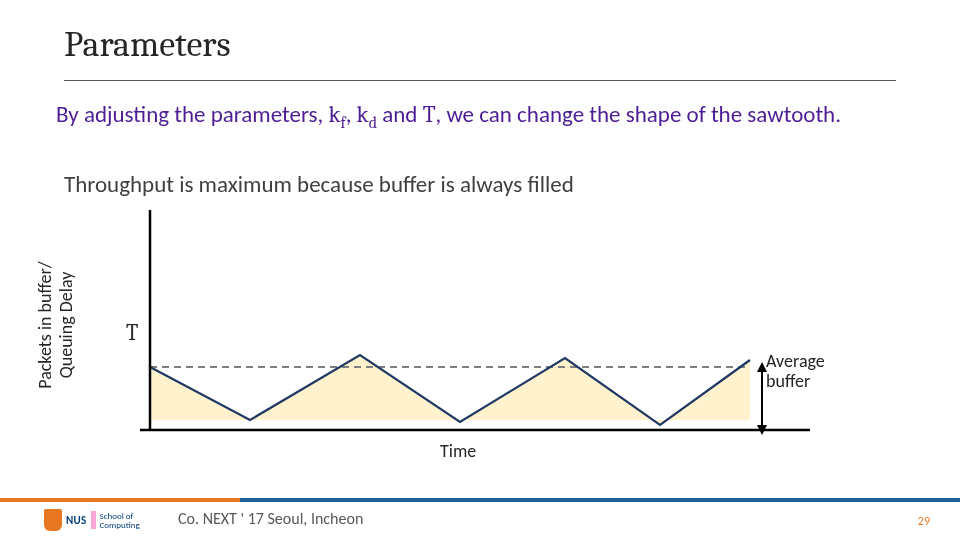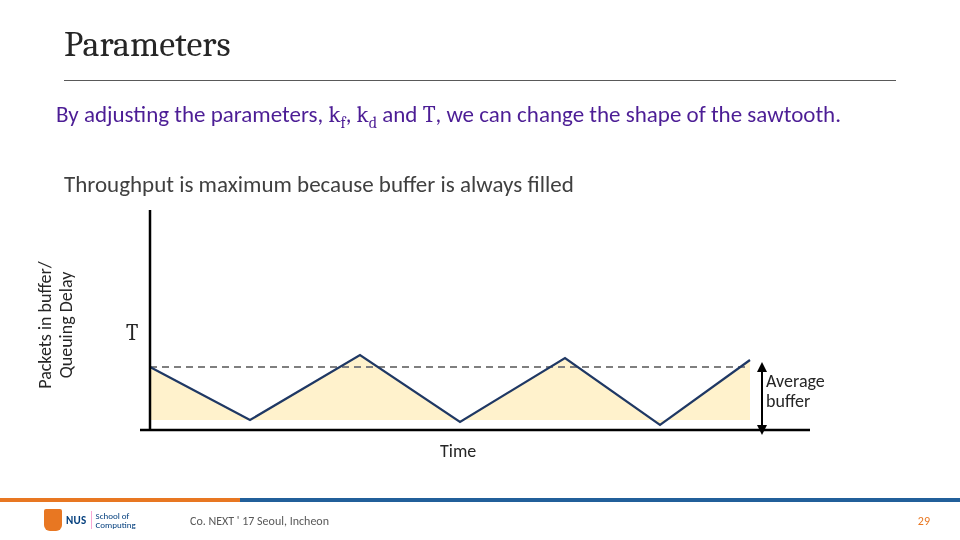--- a/index.html
+++ b/index.html
@@ -32,40 +32,40 @@
   }
   .xlabel {
     position: absolute; left: 440px; top: 440px;
     font-size: 18px;
   }
   .Tlabel {
     position: absolute; left: 126px; top: 320px;
     font-family: Cambria, Georgia, serif; font-size: 22px;
   }
   .annot {
-    position: absolute; left: 766px; top: 372px; width: 100px;
+    position: absolute; left: 766px; top: 352px; width: 100px;
     font-size: 18px; line-height: 1.1;
   }
   .plot { position: absolute; left: 140px; top: 210px; }
   .footer-bar {
     position: absolute; left: 0; bottom: 38px; width: 960px; height: 4px;
     background: linear-gradient(to right, #e87722 0 25%, #215f9a 25% 100%);
   }
   .logo-box {
     position: absolute; left: 44px; bottom: 6px; width: 110px; height: 28px;
     display: flex; align-items: center; gap: 4px;
   }
   .crest {
     width: 18px; height: 22px; background: #e87722; border-radius: 2px 2px 6px 6px;
   }
   .nus { font-size: 11px; font-weight: 700; color: #003d7c; letter-spacing: 0.3px; }
-  .soc { font-size: 9px; color: #003d7c; border-left: 1px solid #f9a8d4; padding-left: 4px; line-height: 1.05; }
+  .soc { font-size: 9px; color: #003d7c; border-left: 5px solid #f9a8d4; padding-left: 4px; line-height: 1.05; }
   .conf {
-    position: absolute; left: 190px; bottom: 12px;
-    font-size: 12px; color: #595959; text-align: center;
+    position: absolute; left: 178px; bottom: 12px;
+    font-size: 16px; color: #595959; text-align: center;
   }
   .pagenum {
     position: absolute; right: 30px; bottom: 12px;
     font-size: 12px; color: #e87722;
   }
 </style>
 </head>
 <body>
 
 <div class="slide">

